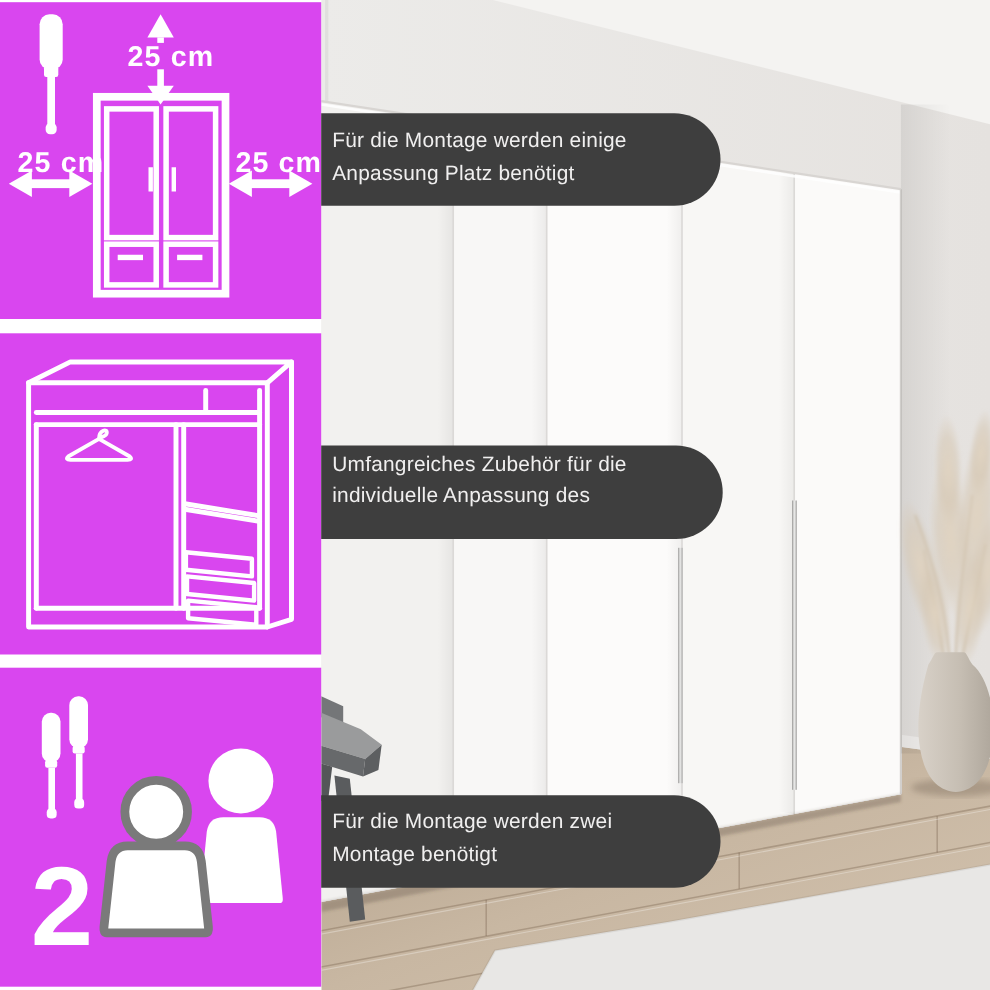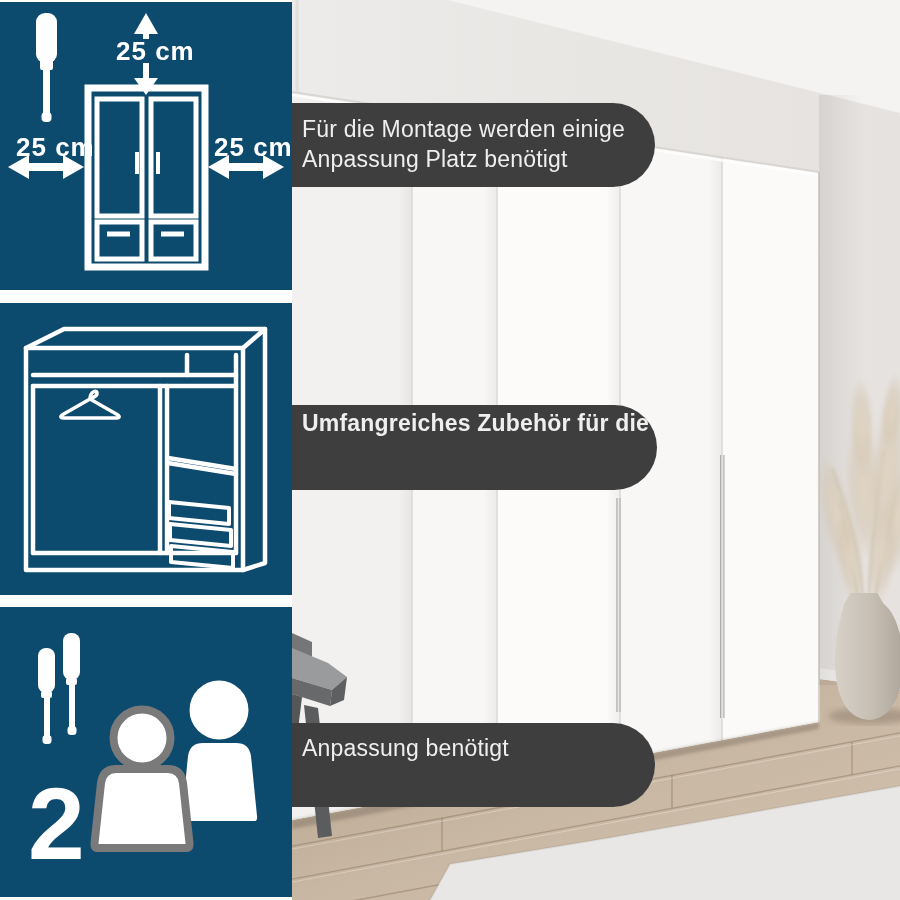--- a/index.html
+++ b/index.html
@@ -1,30 +1,30 @@
 <!DOCTYPE html>
 <html><head>
 <meta charset="utf-8">
 <style>
   html,body{margin:0;padding:0;background:#fff;}
   .stage{position:relative;width:900px;height:900px;overflow:hidden;background:#fff;
          font-family:"Liberation Sans", sans-serif;}
   
-  .panel{position:absolute;left:0;width:292px;background:#0c4a6e;}
+  .panel{position:absolute;left:0;width:292px;background:#d946ef;}
   .panel svg{position:absolute;left:0;top:0;}
   .measure{position:absolute;color:#fff;font-size:26px;font-weight:700;letter-spacing:1px;white-space:nowrap;}
   .count{position:absolute;left:28px;bottom:22px;color:#fff;font-size:102px;font-weight:700;line-height:1;}
   
   .photo{position:absolute;left:292px;top:0;width:608px;height:900px;}
   
   .banner{position:absolute;left:292px;background:#3e3e3e;color:#f0efef;
-          font-size:23px;letter-spacing:.2px;box-sizing:border-box;padding-left:10px;z-index:5;}
+          font-size:19px;letter-spacing:.2px;box-sizing:border-box;padding-left:10px;z-index:5;}
   .banner .banner-line{white-space:nowrap;}
   .banner-1{top:103px;width:363px;height:84px;border-radius:0 42px 42px 0;padding-top:11px;line-height:30px;}
-  .banner-2{top:405px;width:365px;height:85px;border-radius:0 43px 43px 0;padding-top:4px;line-height:28px;font-weight:bold;}
+  .banner-2{top:405px;width:365px;height:85px;border-radius:0 43px 43px 0;padding-top:4px;line-height:28px;}
   .banner-3{top:723px;width:363px;height:84px;border-radius:0 42px 42px 0;padding-top:10px;line-height:30px;}
 </style>
 </head>
 <body>
 
 <div class="stage">
 
   <div class="photo">
     <svg width="608" height="900" viewBox="0 0 608 900">
       <defs>
@@ -154,23 +154,25 @@
       <path fill="url(#vaseG)" d="M560,593 L584,593 C587,593 588,599 592,604 C605,615 612,640 611,668 C609,700 597,719 577,720 C557,719 545,700 543,668 C542,640 549,615 552,604 C556,599 557,593 560,593 Z"></path>
     </svg>
   </div>
 
   <div class="banner banner-1">
     <div class="banner-line">Für die Montage werden einige</div>
     <div class="banner-line">Anpassung Platz benötigt</div>
   </div>
   <div class="banner banner-2">
     <div class="banner-line">Umfangreiches Zubehör für die</div>
+    <div class="banner-line">individuelle Anpassung des</div>
   </div>
   <div class="banner banner-3">
-    <div class="banner-line">Anpassung benötigt</div>
+    <div class="banner-line">Für die Montage werden zwei</div>
+    <div class="banner-line">Montage benötigt</div>
   </div>
 
   <div class="panel" style="top:2px;height:288px;">
     <svg width="292" height="288" viewBox="0 0 292 288">
       <g fill="#ffffff">
 
         <g>
           <rect x="36" y="11" width="21" height="50" rx="9"></rect>
           <rect x="40" y="58" width="13" height="10" rx="2"></rect>
           <rect x="43" y="68" width="7" height="44"></rect>

